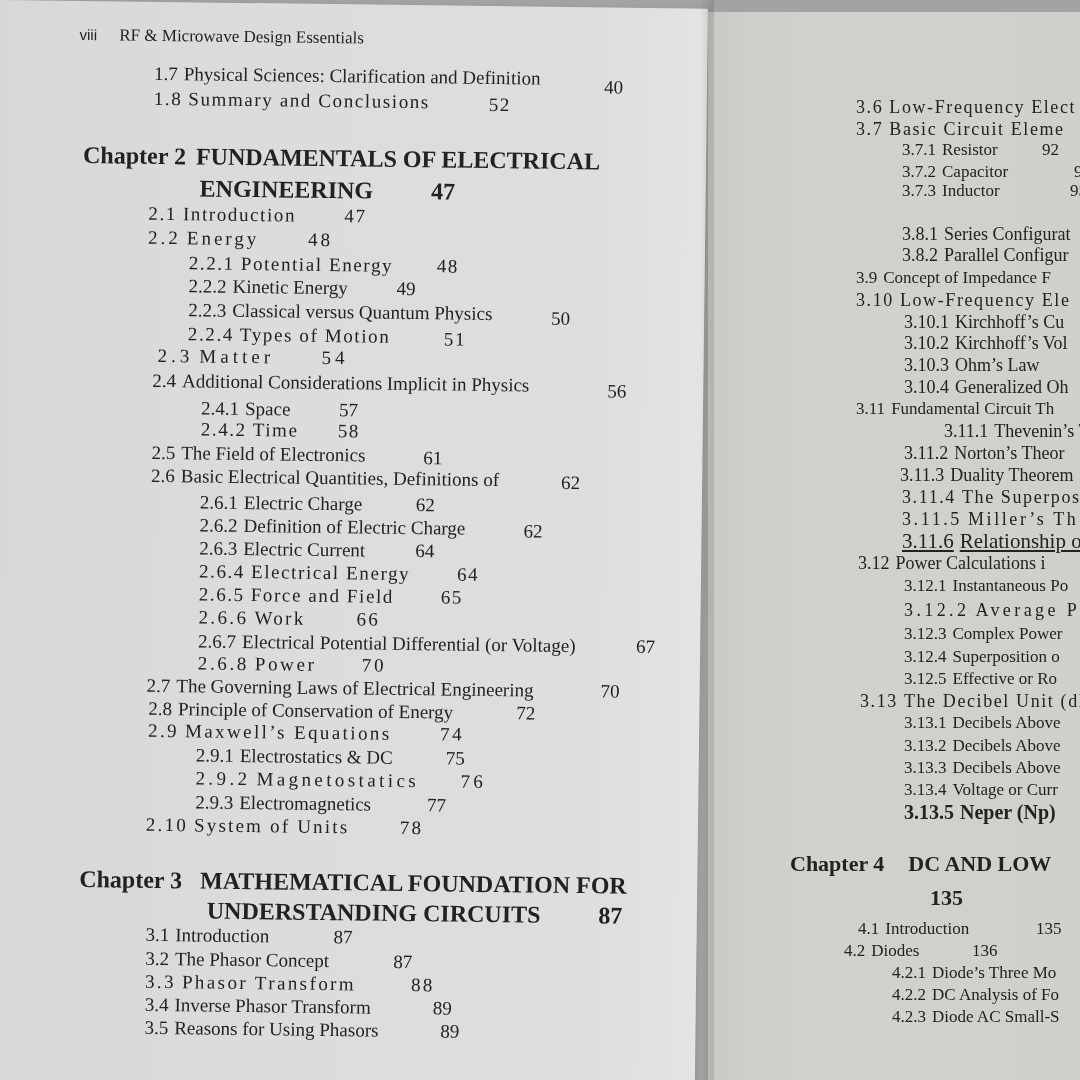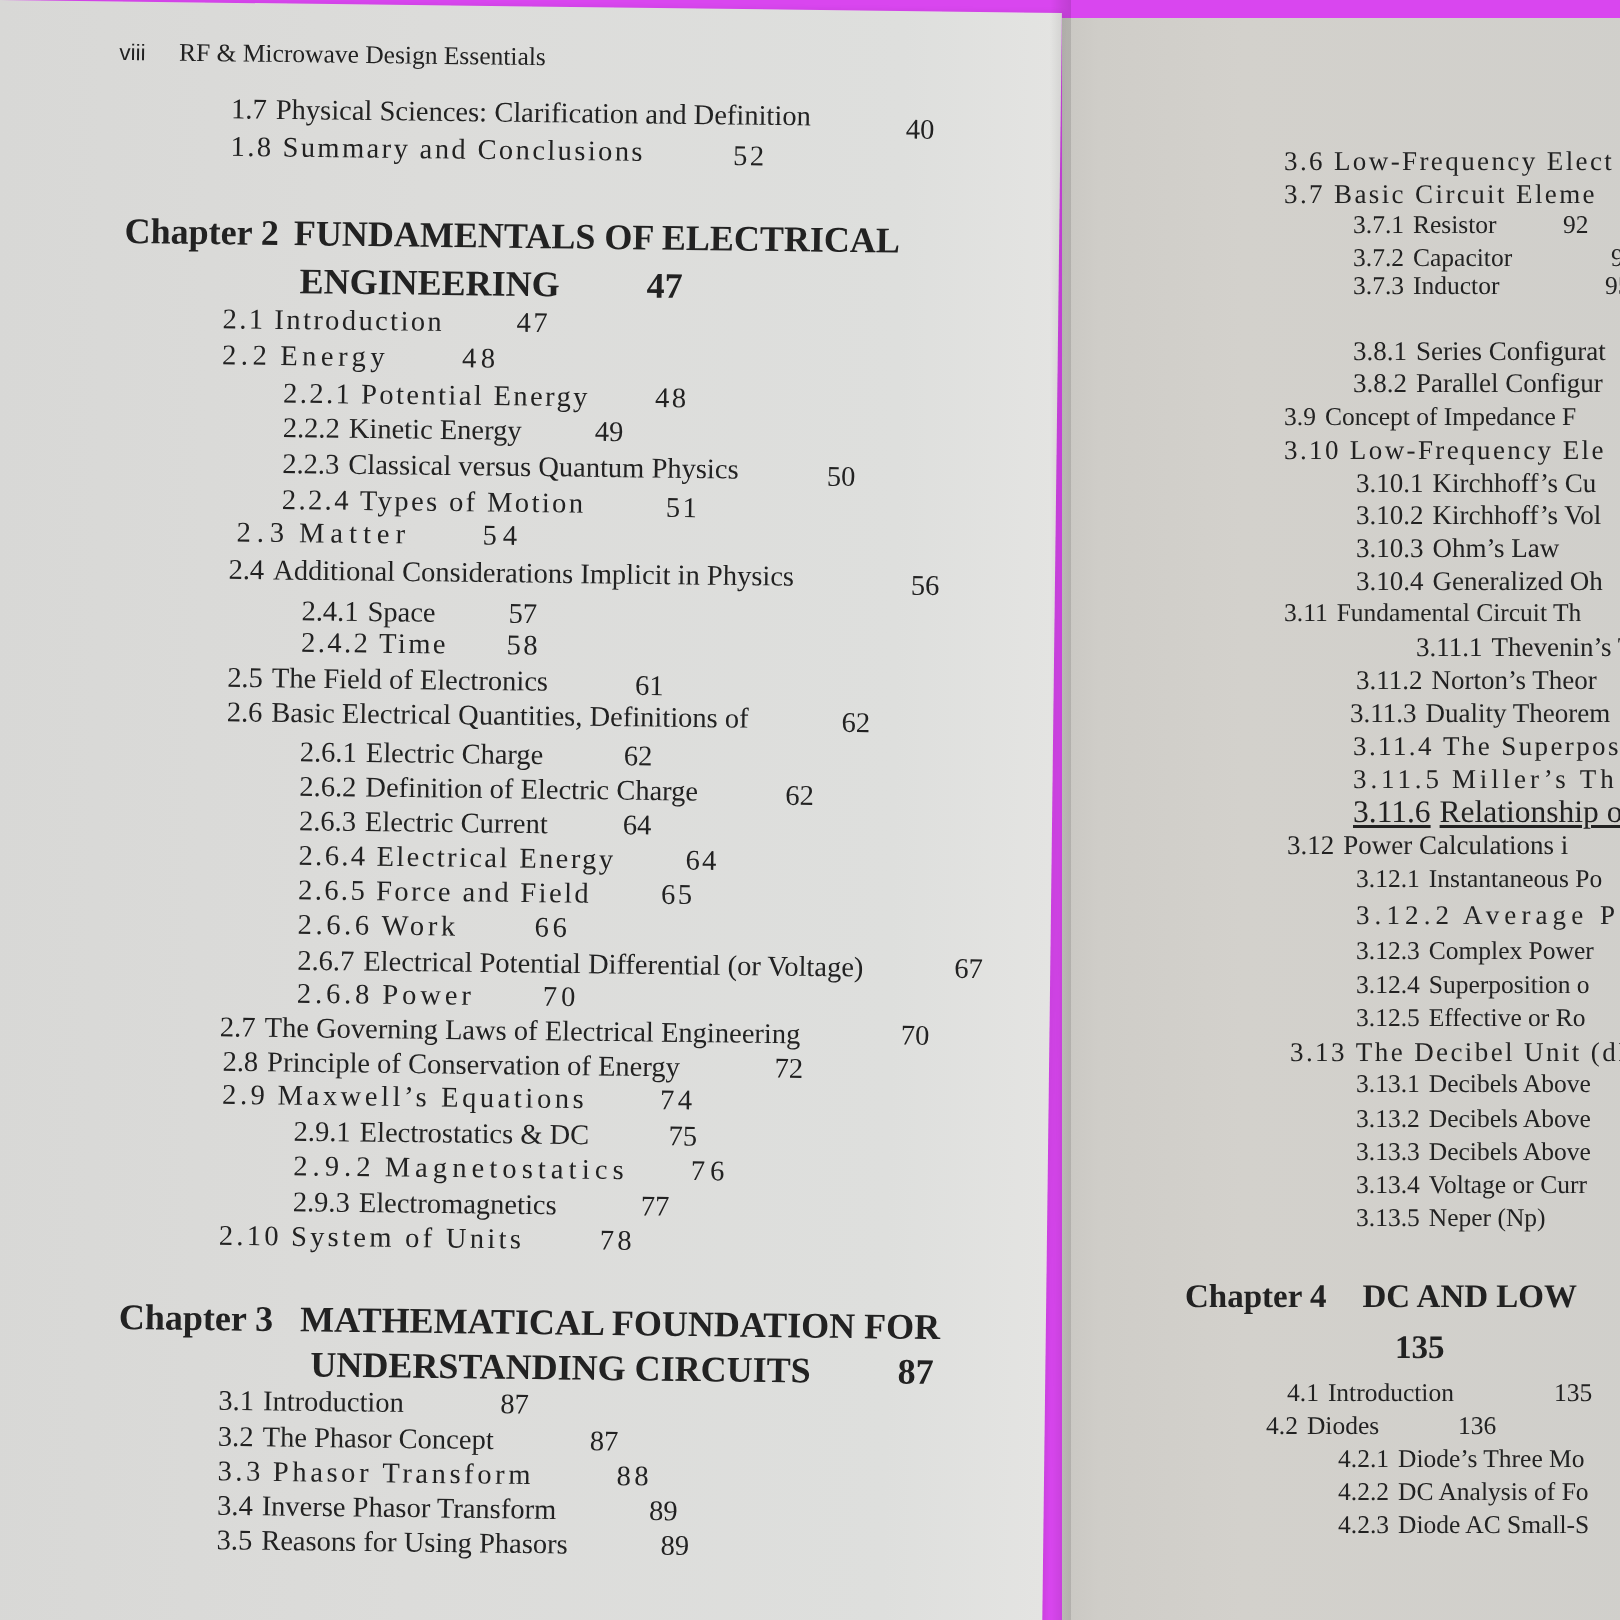--- a/index.html
+++ b/index.html
@@ -8,21 +8,21 @@
       width: 1080px;
       height: 1080px;
       overflow: hidden;
       background: #b9b9bb;
     }
     .scene {
       position: relative;
       width: 1080px;
       height: 1080px;
       overflow: hidden;
-      background: #d946ef;
+      background: #a3a3a3;
     }
     .page {
       position: absolute;
       font-family: "Liberation Serif", "DejaVu Serif", serif;
       color: #222;
     }
     .page-left {
       left: 0;
       top: 0;
       width: 708px;
@@ -178,21 +178,21 @@
     <div class="toc-line" style="left:196px; top:563px; font-size:17px;"><span class="num">3.12.1</span><span>Instantaneous Po</span></div>
     <div class="toc-line" style="left:196px; top:587px; letter-spacing:3.4px;"><span class="num">3.12.2</span><span>Average Po</span></div>
     <div class="toc-line" style="left:196px; top:611px; font-size:17px;"><span class="num">3.12.3</span><span>Complex Power</span></div>
     <div class="toc-line" style="left:196px; top:634px; font-size:17px;"><span class="num">3.12.4</span><span>Superposition o</span></div>
     <div class="toc-line" style="left:196px; top:656px; font-size:17px;"><span class="num">3.12.5</span><span>Effective or Ro</span></div>
     <div class="toc-line spaced" style="left:152px; top:678px;"><span class="num">3.13</span><span>The Decibel Unit (dE</span></div>
     <div class="toc-line" style="left:196px; top:700px; font-size:17px;"><span class="num">3.13.1</span><span>Decibels Above</span></div>
     <div class="toc-line" style="left:196px; top:723px; font-size:17px;"><span class="num">3.13.2</span><span>Decibels Above</span></div>
     <div class="toc-line" style="left:196px; top:745px; font-size:17px;"><span class="num">3.13.3</span><span>Decibels Above</span></div>
     <div class="toc-line" style="left:196px; top:767px; font-size:17px;"><span class="num">3.13.4</span><span>Voltage or Curr</span></div>
-    <div class="toc-line" style="left:196px; top:789px; font-size:17px;"><span class="num">3.13.5</span><span>Neper (Np)</span></div>
+    <div class="toc-line" style="left:196px; top:789px; font-size:20px;font-weight:bold;"><span class="num">3.13.5</span><span>Neper (Np)</span></div>
 
     <div class="chap" style="left:82px; top:838px;">
       <span class="label">Chapter 4</span><span style="margin-left:14px;">DC AND LOW</span>
     </div>
     <div class="chap" style="left:222px; top:872px;">135</div>
 
     <div class="toc-line" style="left:150px; top:906px; font-size:17px;"><span class="num">4.1</span><span>Introduction</span><span class="pg" style="left:178px;">135</span></div>
     <div class="toc-line" style="left:136px; top:928px; font-size:17px;"><span class="num">4.2</span><span>Diodes</span><span class="pg" style="left:128px;">136</span></div>
     <div class="toc-line" style="left:184px; top:950px; font-size:17px;"><span class="num">4.2.1</span><span>Diode’s Three Mo</span></div>
     <div class="toc-line" style="left:184px; top:972px; font-size:17px;"><span class="num">4.2.2</span><span>DC Analysis of Fo</span></div>

